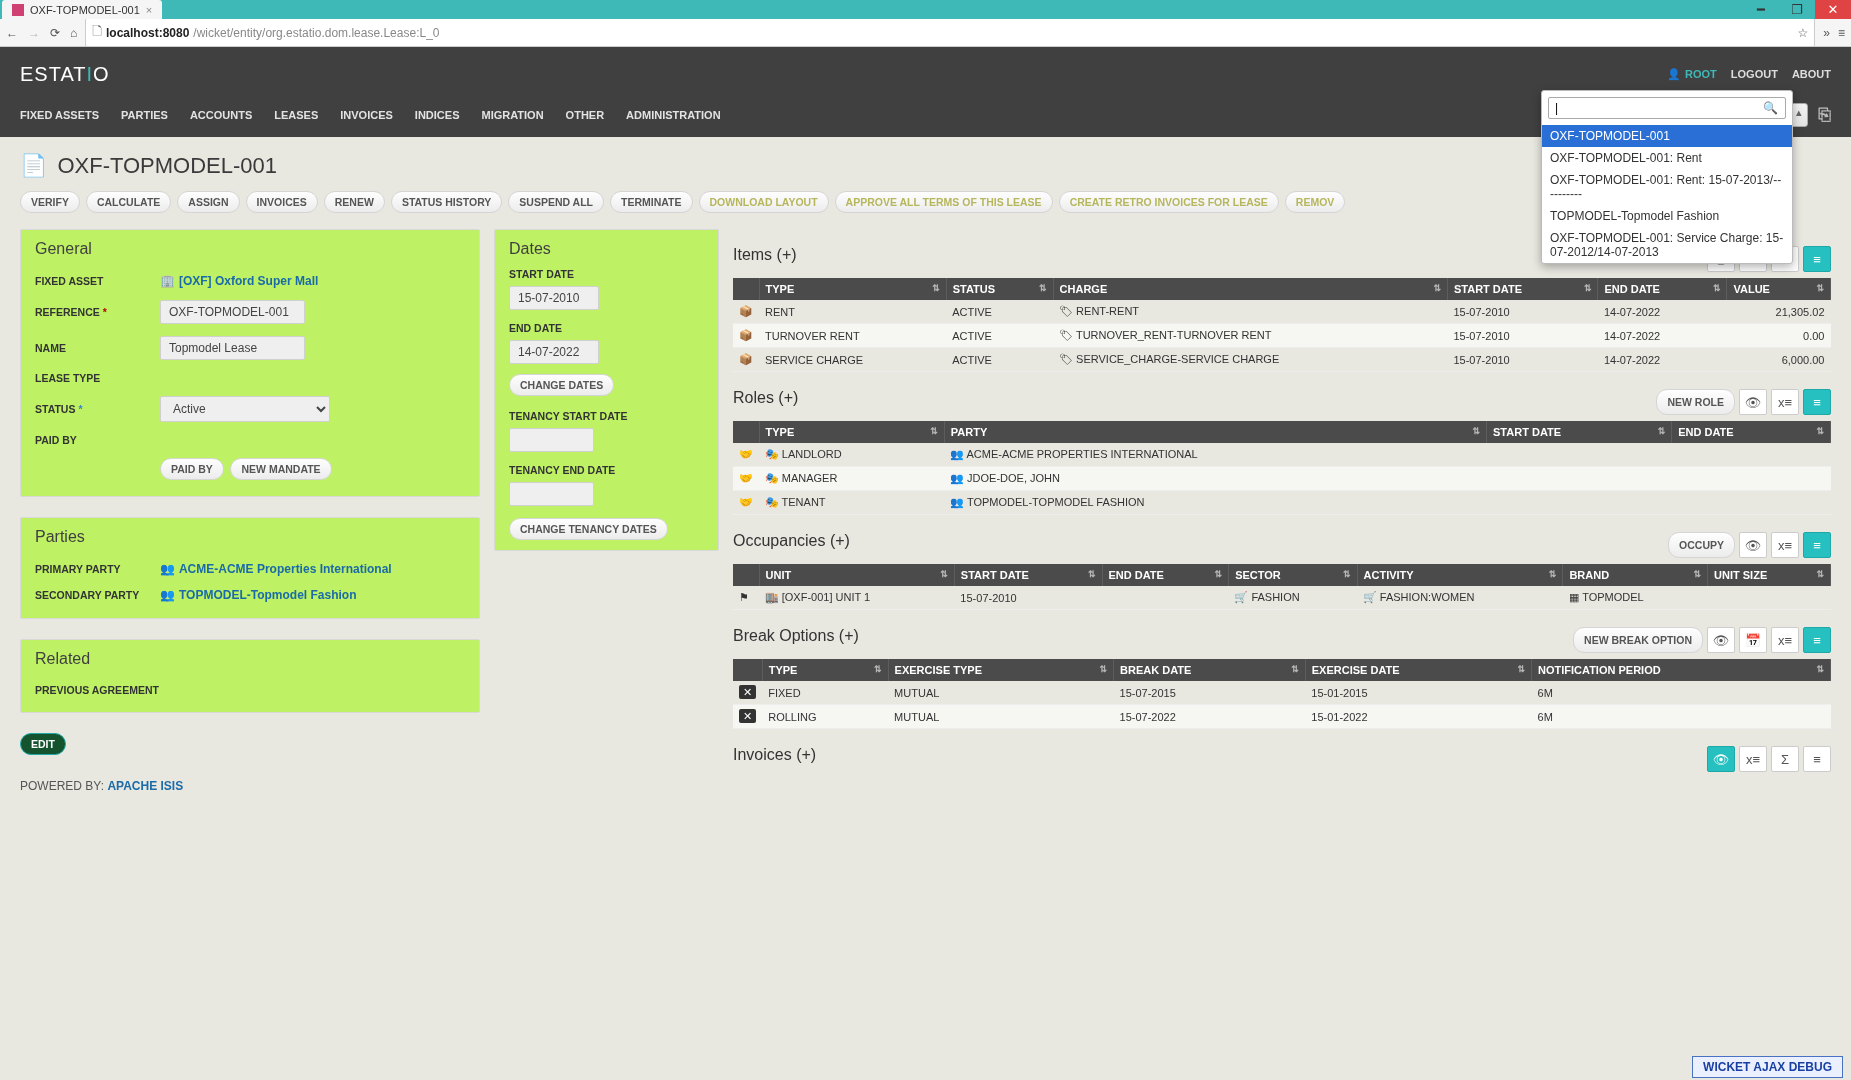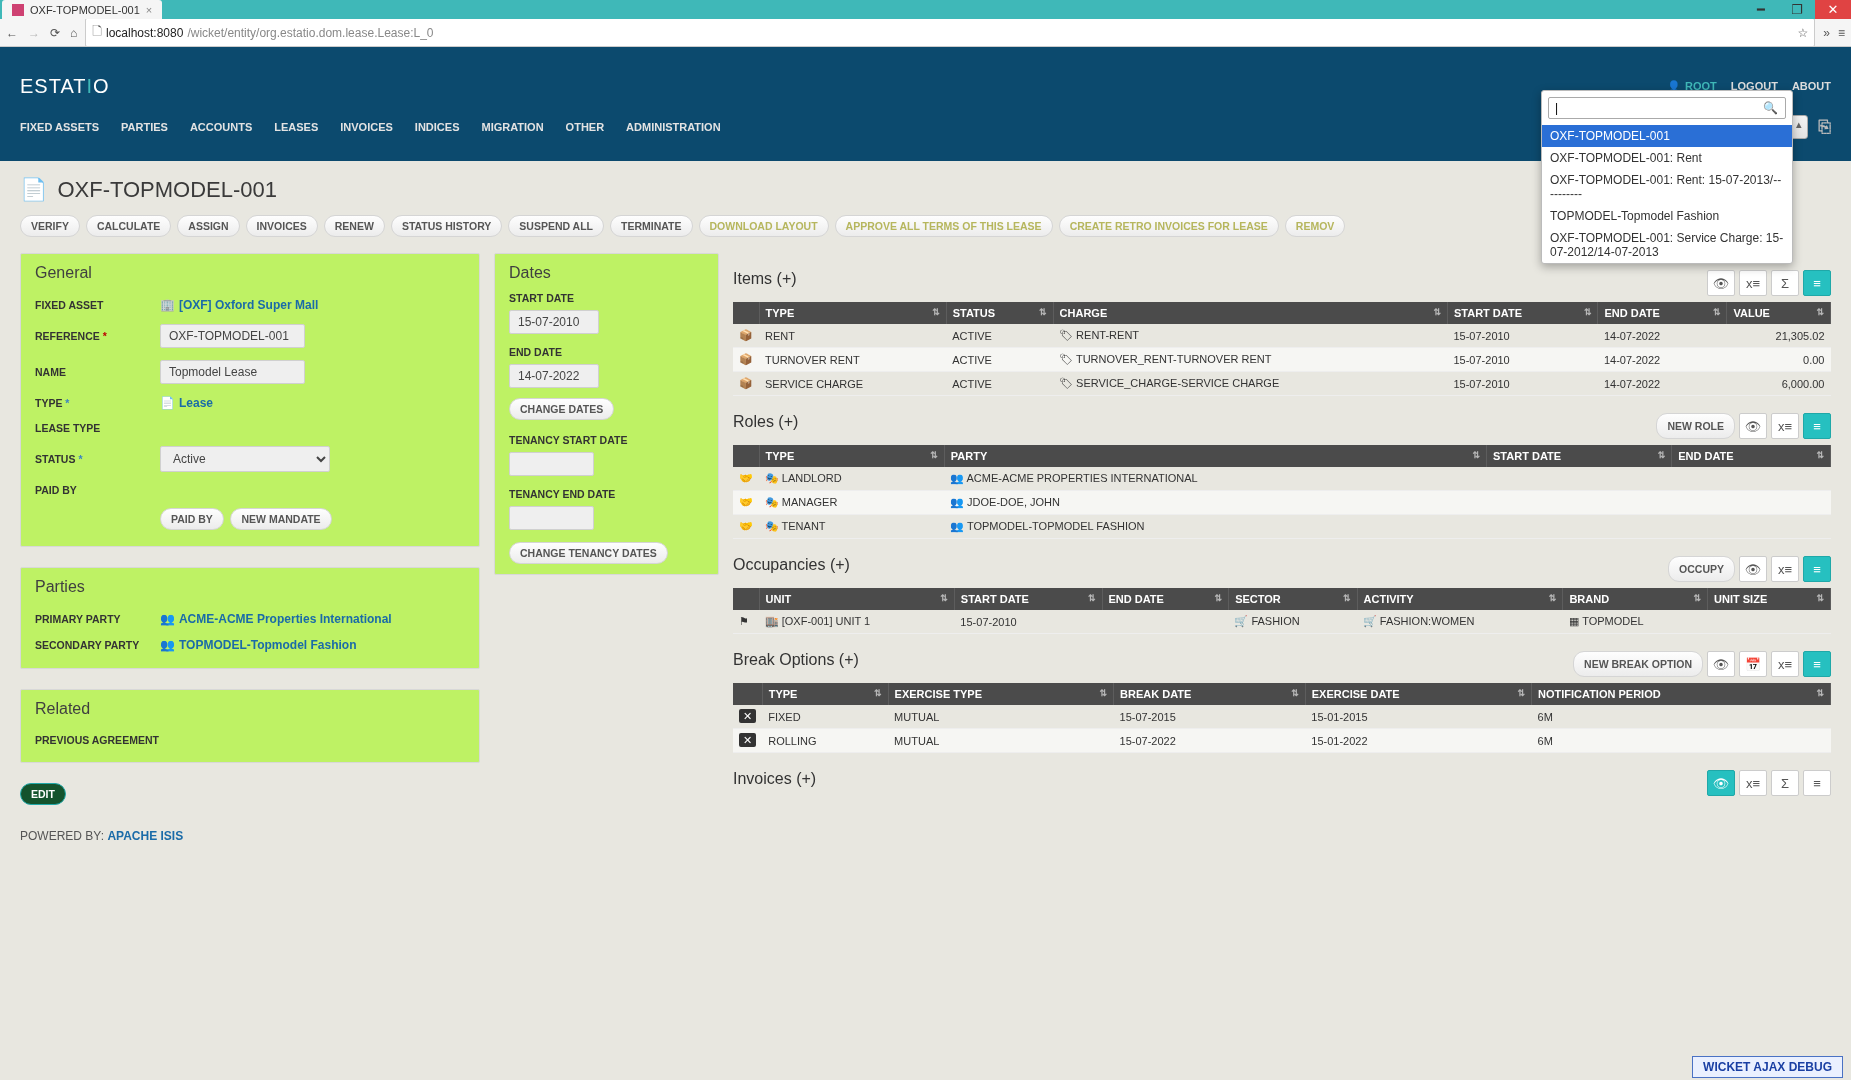--- a/index.html
+++ b/index.html
@@ -11,26 +11,26 @@
 .tab { background: #f5f5f5; margin-left: 2px; padding: 3px 10px; display: flex; align-items: center; gap: 6px; border-radius: 3px 3px 0 0; font-size: 11px; color: #333; height: 19px; }
 .tab .favicon { width: 12px; height: 12px; background: #ce4172; display: inline-block; }
 .tab .close-x { color: #888; cursor: pointer; }
 .window-ctrls { position: absolute; right: 0; top: 0; display: flex; height: 19px; }
 .win-btn { width: 36px; height: 19px; display: flex; align-items: center; justify-content: center; font-size: 13px; color: #333; }
 .win-close { background: #e04343; color: #fff; }
 
 .addr-bar { height: 28px; background: #f5f5f5; display: flex; align-items: center; padding: 0 6px; gap: 8px; border-bottom: 1px solid #ccc; }
 .nav-btns { display: flex; gap: 10px; color: #555; }
 .addressbox { flex: 1; border: 1px solid #ccc; border-radius: 2px; padding: 3px 6px; color: #555; background: #fff; font-size: 12px; display: flex; align-items: center; gap: 4px; }
-.addressbox .host { color: #222; }
+.addressbox .host { color: #222; font-weight: bold; }
 .addressbox .path { color: #888; }
 .rb { display: flex; gap: 8px; color: #555; }
 
 
-.app-header { background: #0c4a6e; color: #ddd; padding: 16px 20px; }
+.app-header { background: #404040; color: #ddd; padding: 4px 20px; }
 .app-header-row1 { display: flex; justify-content: space-between; align-items: center; height: 46px; }
 .logo { color: #fff; font-size: 20px; font-weight: 300; letter-spacing: 1px; }
 .logo .accent { color: #3fb8b8; }
 .user-links { display: flex; gap: 14px; font-size: 11px; font-weight: 600; }
 .user-links a { color: #ddd; text-decoration: none; }
 .user-root { color: #3fb8b8; display: flex; align-items: center; gap: 4px; }
 .app-menu { display: flex; gap: 22px; height: 36px; align-items: center; font-size: 11px; font-weight: 700; position: relative; }
 .app-menu .mi { color: #e3e3e3; }
 .app-menu-right { margin-left: auto; display: flex; align-items: center; gap: 10px; }
 .search-box { width: 250px; height: 24px; border: 1px solid #aaa; background: linear-gradient(#f3f3f3,#e3e3e3); border-radius: 3px; position: relative; }
@@ -198,24 +198,20 @@
           </div>
         <div class="field-row">
             <div class="field-label"><span>REFERENCE</span> <span class="req">*</span></div>
             <input class="input-plain" value="OXF-TOPMODEL-001" style="">
           </div>
         <div class="field-row">
             <div class="field-label">NAME</div>
             <input class="input-plain" value="Topmodel Lease" style="">
           </div>
         <div class="field-row">
-            <div class="field-label"><span>TYPE</span> <span class="req" style="color:#3a82c4">*</span></div>
-            <div><span class="icon-sm">📄</span><span class="link">Lease</span></div>
-          </div>
-        <div class="field-row">
             <div class="field-label">LEASE TYPE</div>
           </div>
         <div class="field-row">
             <div class="field-label"><span>STATUS</span> <span class="req" style="color:#3a82c4">*</span></div>
             <select class="input-plain" style="width:170px"><option>Active</option></select>
           </div>
         <div class="field-row">
             <div class="field-label">PAID BY</div>
           </div>
         <div class="field-row"><div class="field-label"></div><button class="btn-sm">PAID BY</button>&nbsp;&nbsp;<button class="btn-sm">NEW MANDATE</button></div>

